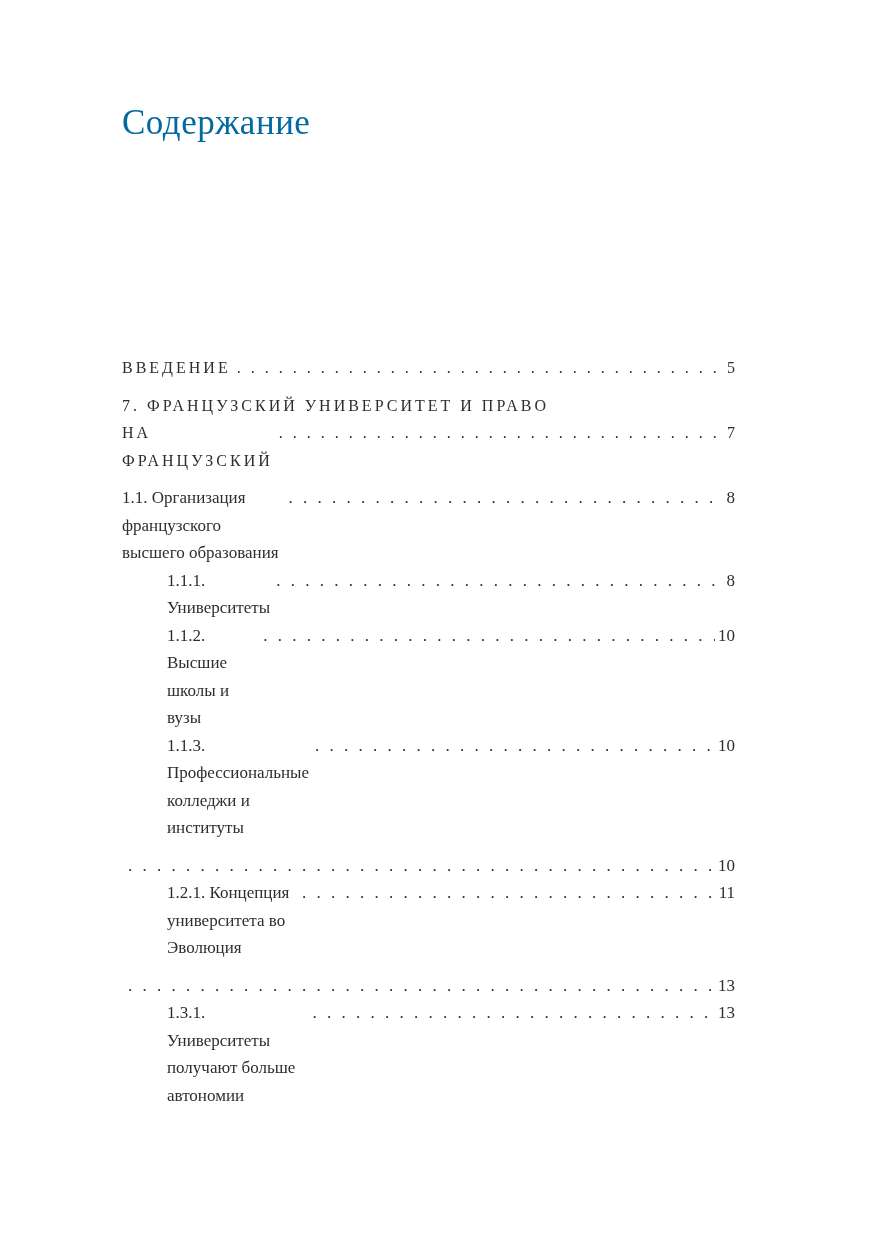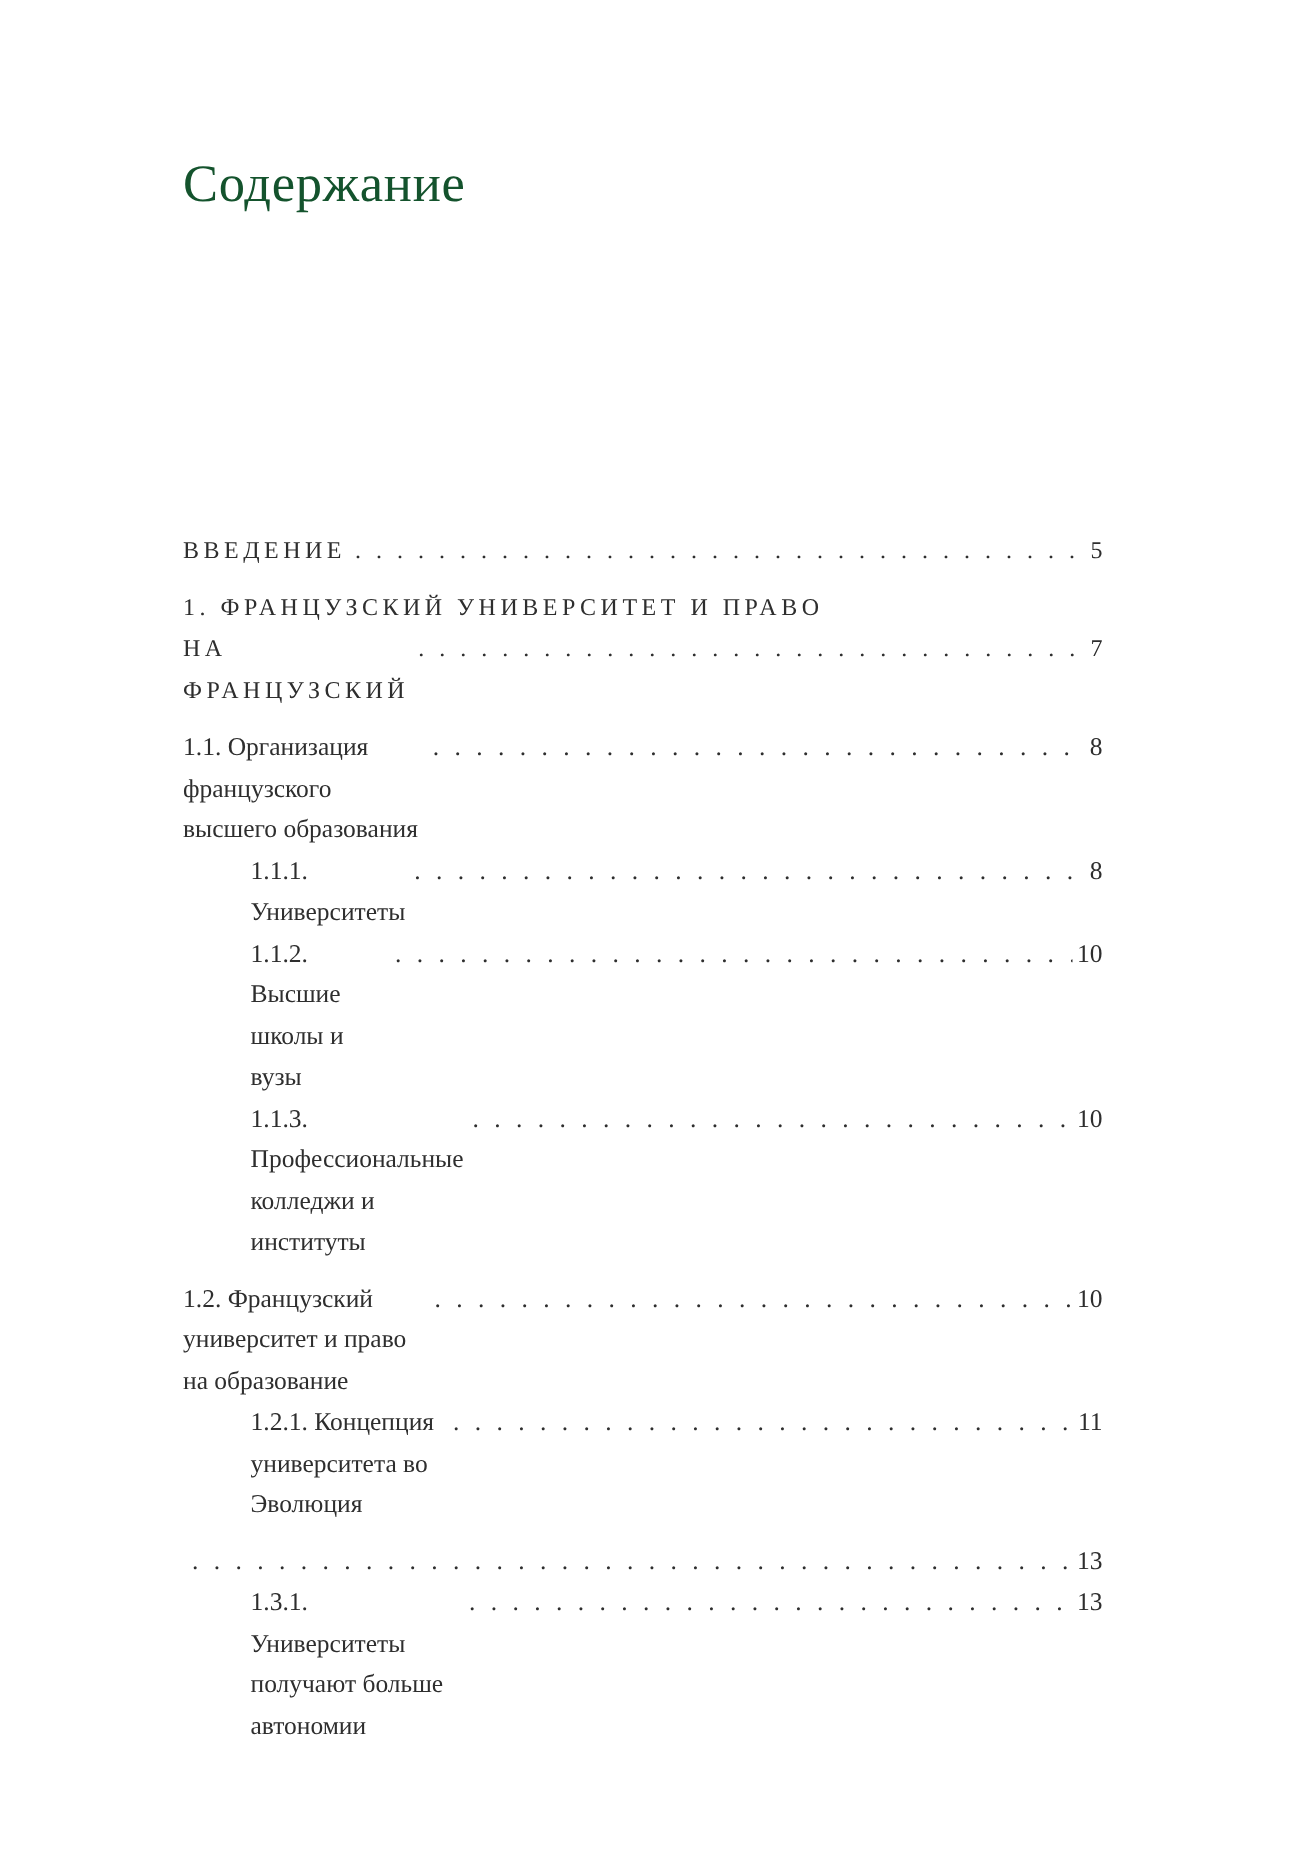--- a/index.html
+++ b/index.html
@@ -16,21 +16,21 @@
     overflow: hidden;
   }
   .page-title {
     position: absolute;
     top: 103px;
     left: 122px;
     font-size: 35px;
     font-weight: 500;
     letter-spacing: 0.5px;
     margin: 0;
-    color: #14532d;
+    color: #0369a1;
   }
   .toc {
     position: absolute;
     top: 344px;
     left: 122px;
     width: 613px;
     font-size: 17px;
   }
   .entry {
     margin-top: 0;
@@ -80,21 +80,21 @@
 <div class="toc">
     <div class="entry level0 caps">
       <div class="line">
         <span class="label">ВВЕДЕНИЕ</span>
         <span class="dots"></span>
         <span class="pagenum">5</span>
       </div>
     </div>
     <div class="entry level0 caps">
       <div class="line">
-        <span class="label">1. ФРАНЦУЗСКИЙ УНИВЕРСИТЕТ И ПРАВО</span>
+        <span class="label">7. ФРАНЦУЗСКИЙ УНИВЕРСИТЕТ И ПРАВО</span>
       </div>
       <div class="line">
         <span class="label">НА ФРАНЦУЗСКИЙ</span>
         <span class="dots"></span>
         <span class="pagenum">7</span>
       </div>
     </div>
     <div class="entry level0">
       <div class="line">
         <span class="label">1.1. Организация французского высшего образования</span>
@@ -118,21 +118,20 @@
     </div>
     <div class="entry level1">
       <div class="line">
         <span class="label">1.1.3. Профессиональные колледжи и институты</span>
         <span class="dots"></span>
         <span class="pagenum">10</span>
       </div>
     </div>
     <div class="entry level0">
       <div class="line">
-        <span class="label">1.2. Французский университет и право на образование</span>
         <span class="dots"></span>
         <span class="pagenum">10</span>
       </div>
     </div>
     <div class="entry level1">
       <div class="line">
         <span class="label">1.2.1. Концепция университета во Эволюция</span>
         <span class="dots"></span>
         <span class="pagenum">11</span>
       </div>

